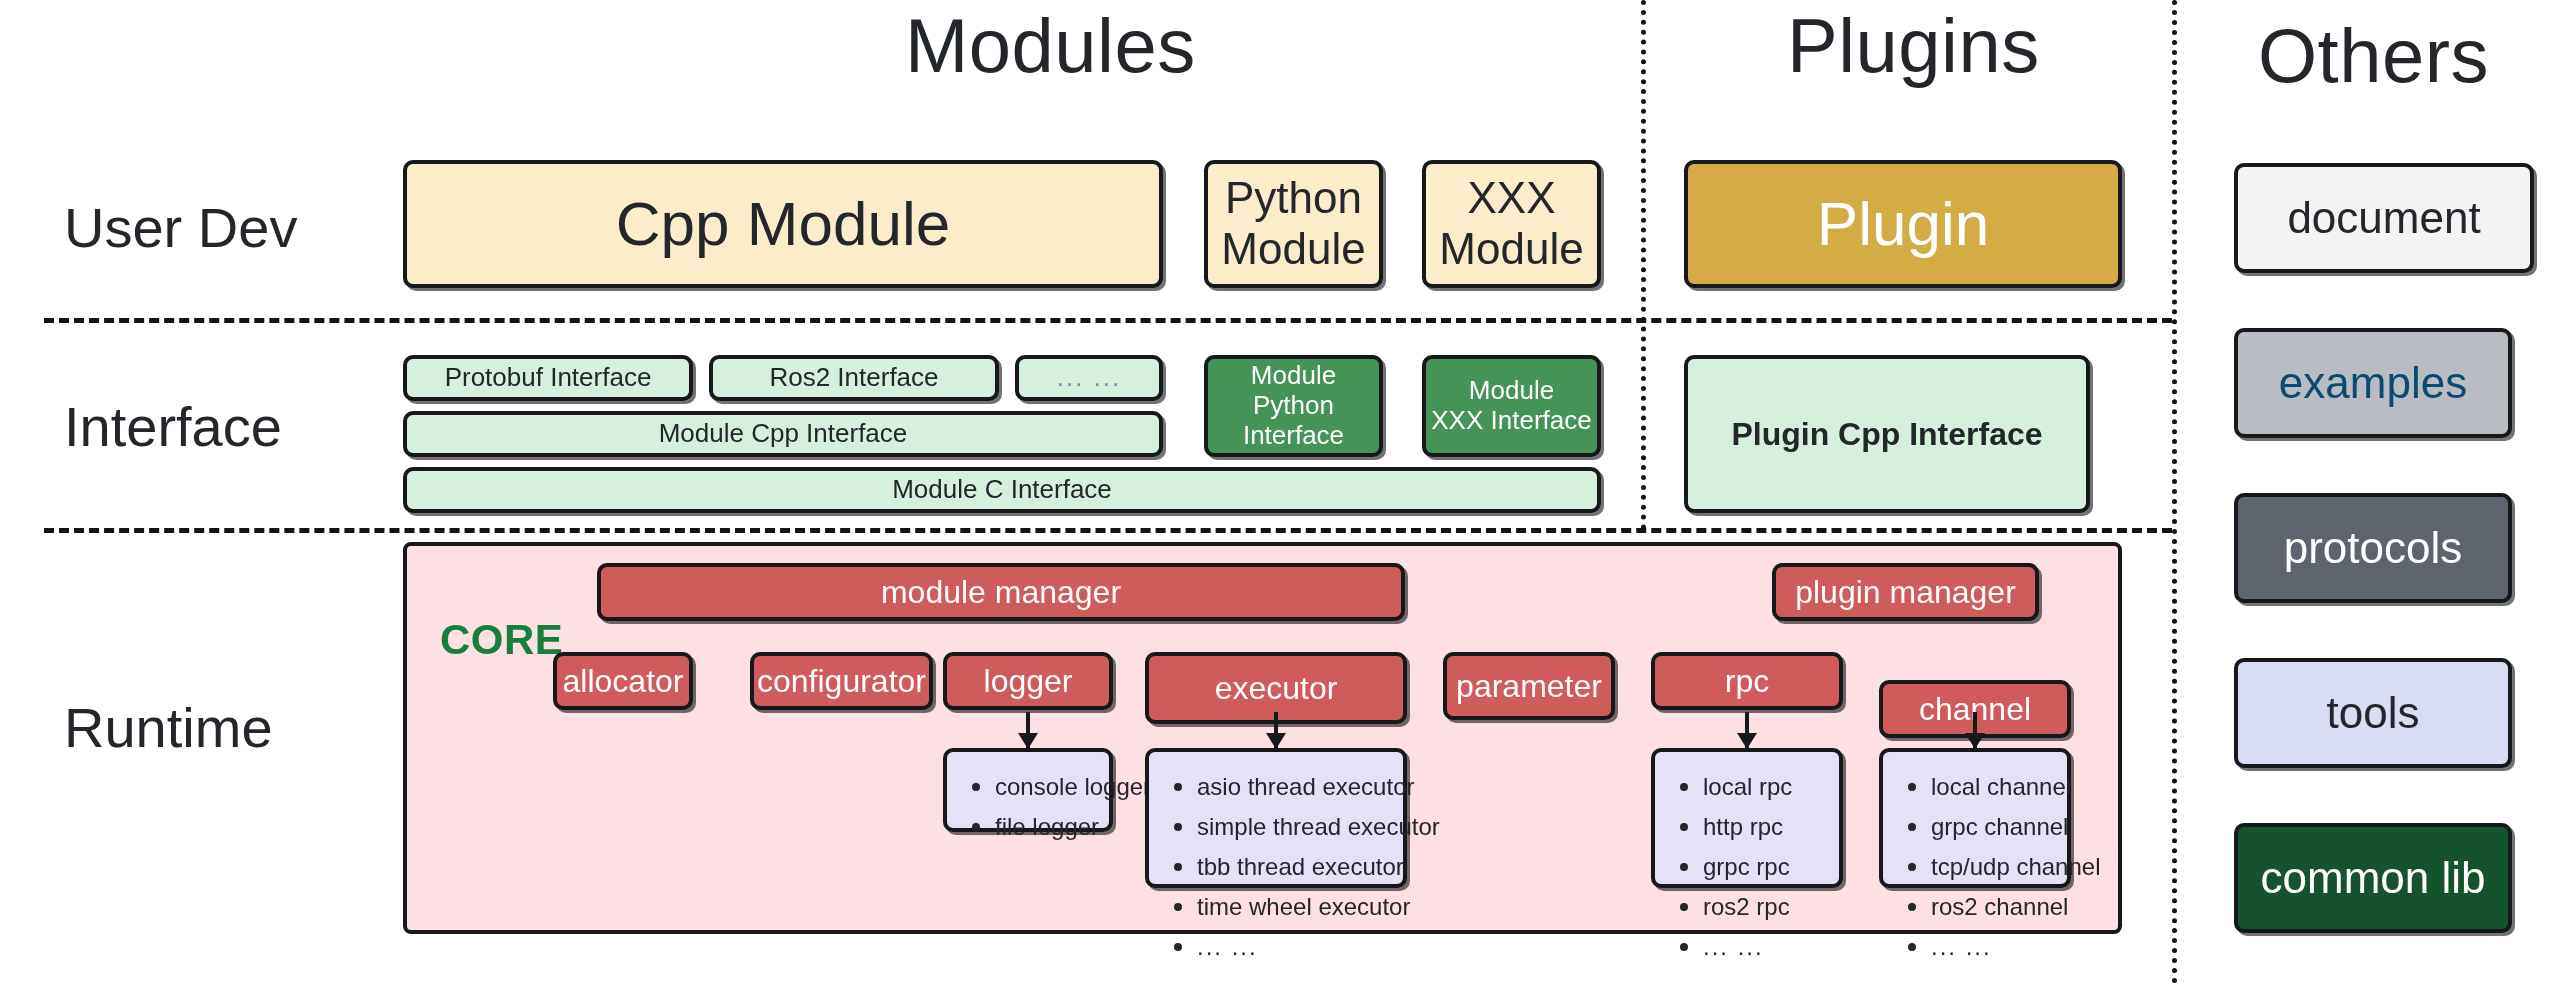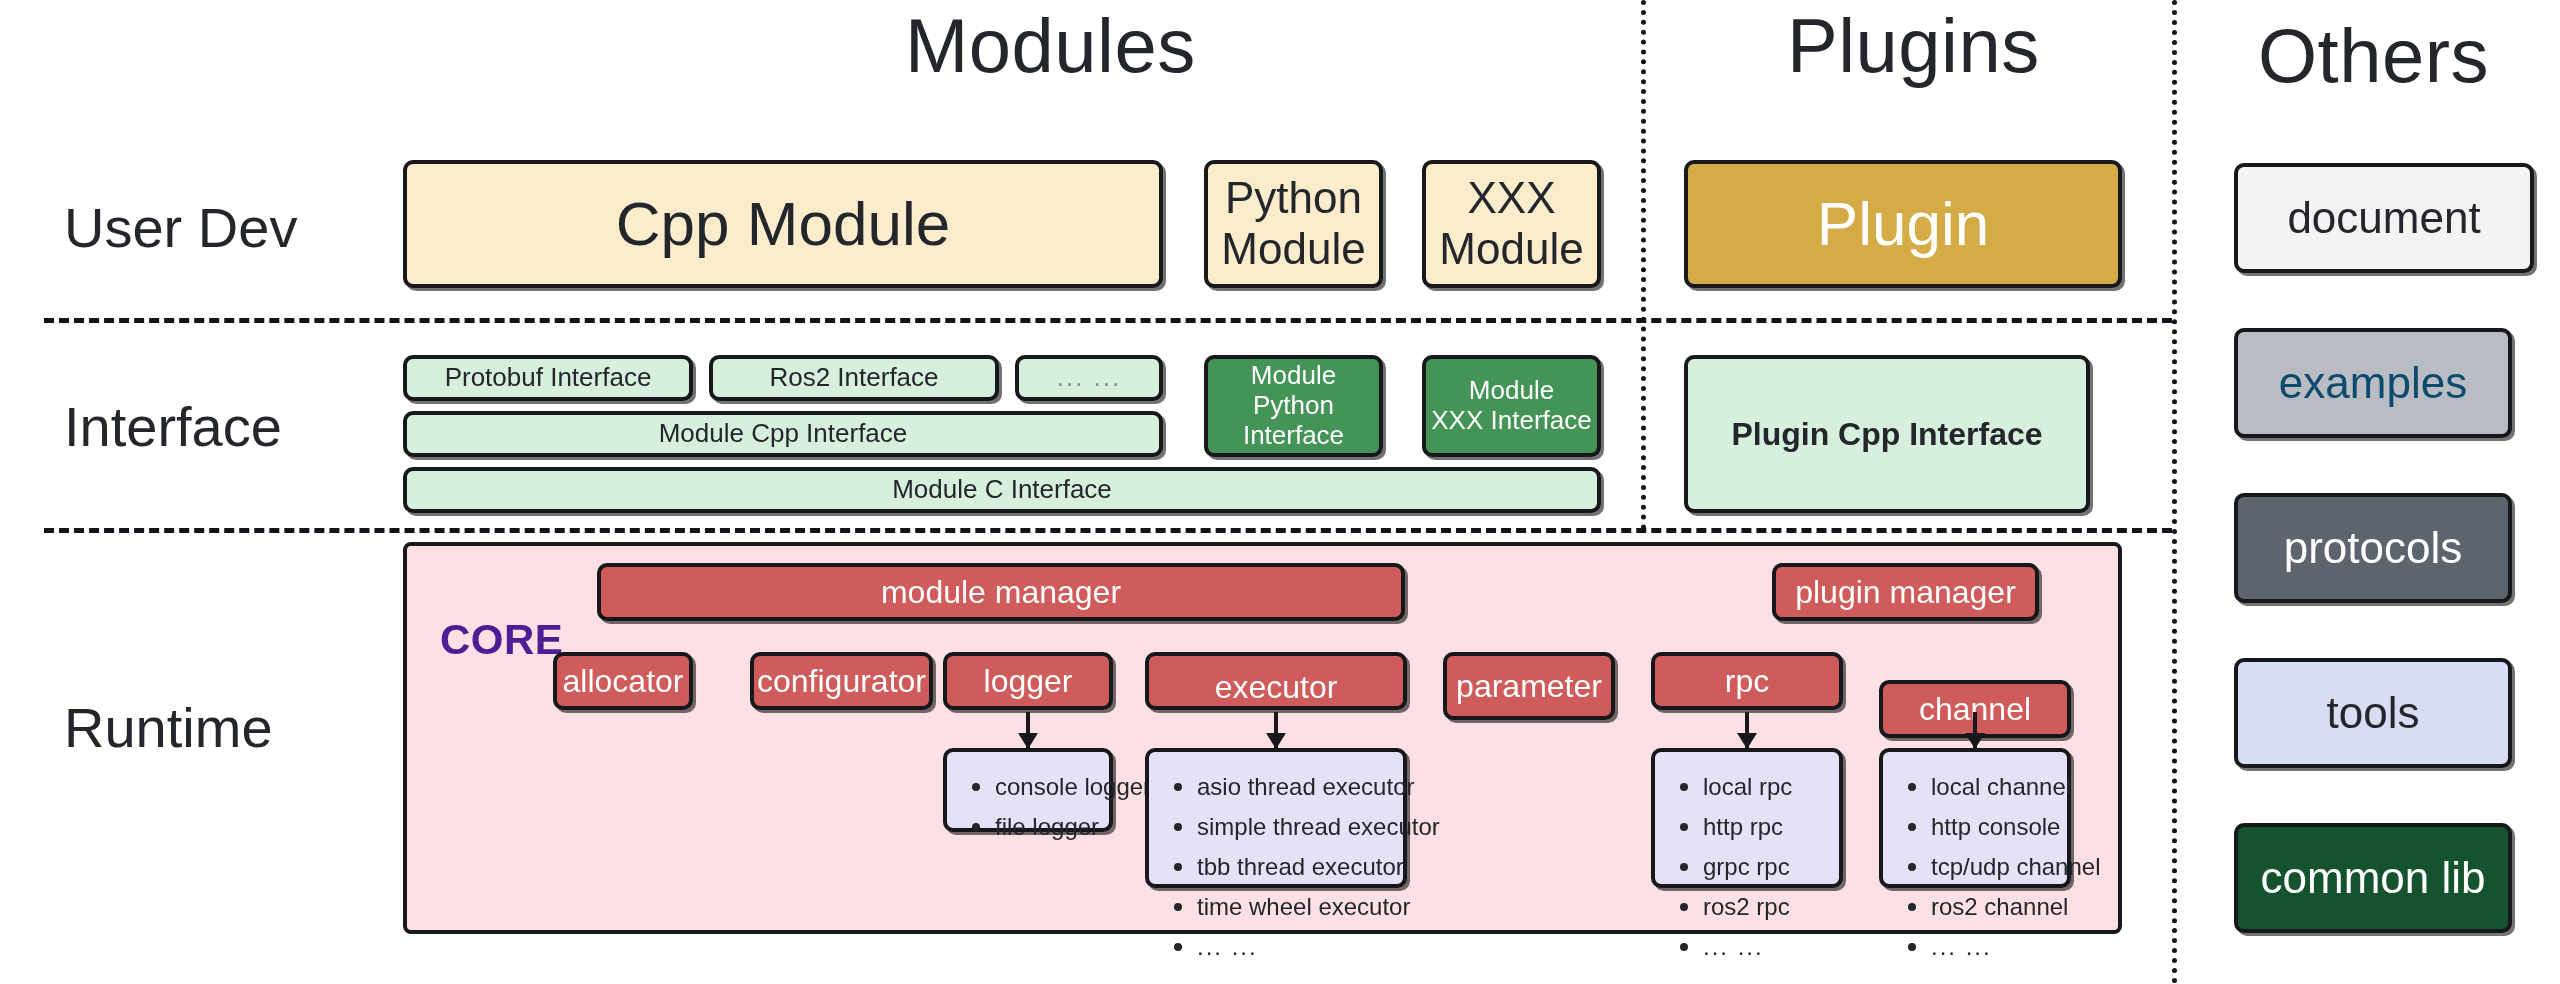--- a/index.html
+++ b/index.html
@@ -30,21 +30,21 @@
   .red{background:#cf5b5b;color:#ffffff;}
   .g-doc{background:#f3f3f4;color:#23262b;}
   .g-ex{background:#b9bcc2;color:#0c4a6e;}
   .g-pro{background:#5e646e;color:#ffffff;}
   .b-tools{background:#d8ddf4;color:#23262b;}
   .b-lib{background:#14532d;color:#ffffff;}
 
   
   #core-panel{position:absolute;box-sizing:border-box;background:#fce0e3;border:4px solid #17181c;
               border-radius:8px;}
-  #core-label{position:absolute;font-size:42px;font-weight:700;color:#4c1d95;letter-spacing:.5px;}
+  #core-label{position:absolute;font-size:42px;font-weight:700;color:#15803d;letter-spacing:.5px;}
 
   
   .listbox{position:absolute;box-sizing:border-box;border:4px solid #17181c;border-radius:10px;
            background:#e6e1f7;box-shadow:3px 3px 0 rgba(0,0,0,.55);
            padding:14px 10px 14px 22px;}
   .listbox ul{margin:0;padding:0 0 0 26px;list-style:disc;}
   .listbox li{font-size:24px;line-height:1.58;color:#23262b;white-space:nowrap;}
   .listbox li::marker{font-size:26px;}
 
   
@@ -140,21 +140,21 @@
 
   <div class="box red t-md" style="left:553px;top:652px;width:140px;height:58px;">
     <span>allocator</span>
   </div>
   <div class="box red t-md" style="left:750px;top:652px;width:183px;height:58px;">
     <span>configurator</span>
   </div>
   <div class="box red t-md" style="left:943px;top:652px;width:170px;height:58px;">
     <span>logger</span>
   </div>
-  <div class="box red t-md" style="left:1145px;top:652px;width:262px;height:58px;align-items:flex-end;">
+  <div class="box red t-md" style="left:1145px;top:652px;width:262px;height:72px;">
     <span>executor</span>
   </div>
   <div class="box red t-md" style="left:1443px;top:652px;width:172px;height:68px;">
     <span>parameter</span>
   </div>
   <div class="box red t-md" style="left:1651px;top:652px;width:192px;height:58px;">
     <span>rpc</span>
   </div>
   <div class="box red t-md" style="left:1879px;top:652px;width:192px;height:58px;margin-top:28px;">
     <span>channel</span>
@@ -200,21 +200,21 @@
       <li>http rpc</li>
       <li>grpc rpc</li>
       <li>ros2 rpc</li>
       <li class="faint">... ...</li>
     </ul>
   </div>
 
   <div class="listbox" style="left:1879px;top:748px;width:192px;height:140px;">
     <ul>
       <li>local channel</li>
-      <li>http console</li>
+      <li>grpc channel</li>
       <li>tcp/udp channel</li>
       <li>ros2 channel</li>
       <li class="faint">... ...</li>
     </ul>
   </div>
 
   <div class="box g-doc t-lg" style="left:2234px;top:163px;width:300px;height:110px;">
     <span>document</span>
   </div>
   <div class="box g-ex t-lg" style="left:2234px;top:328px;width:278px;height:110px;">

